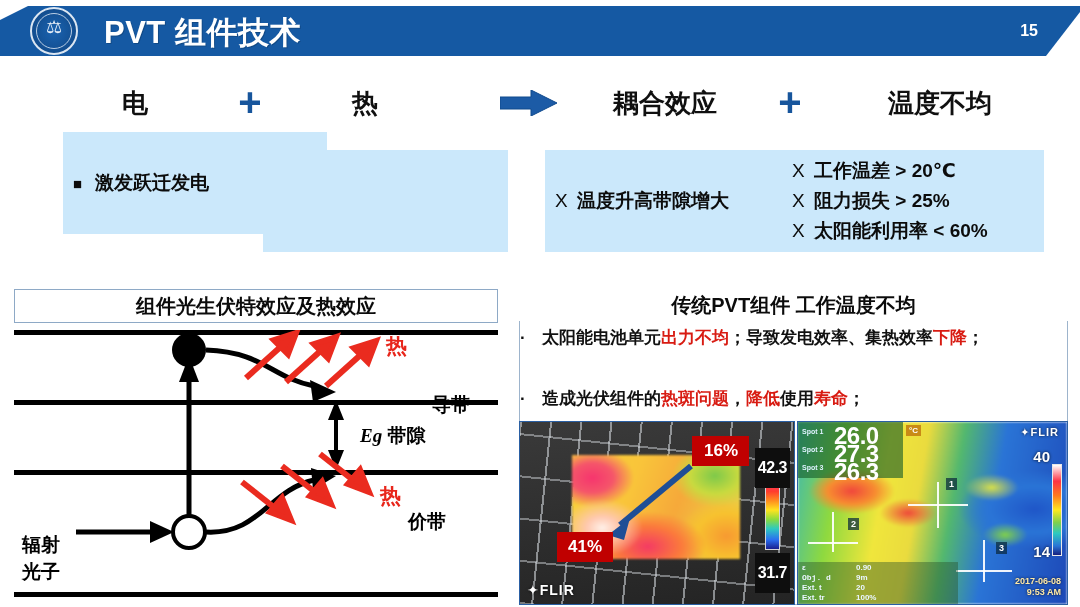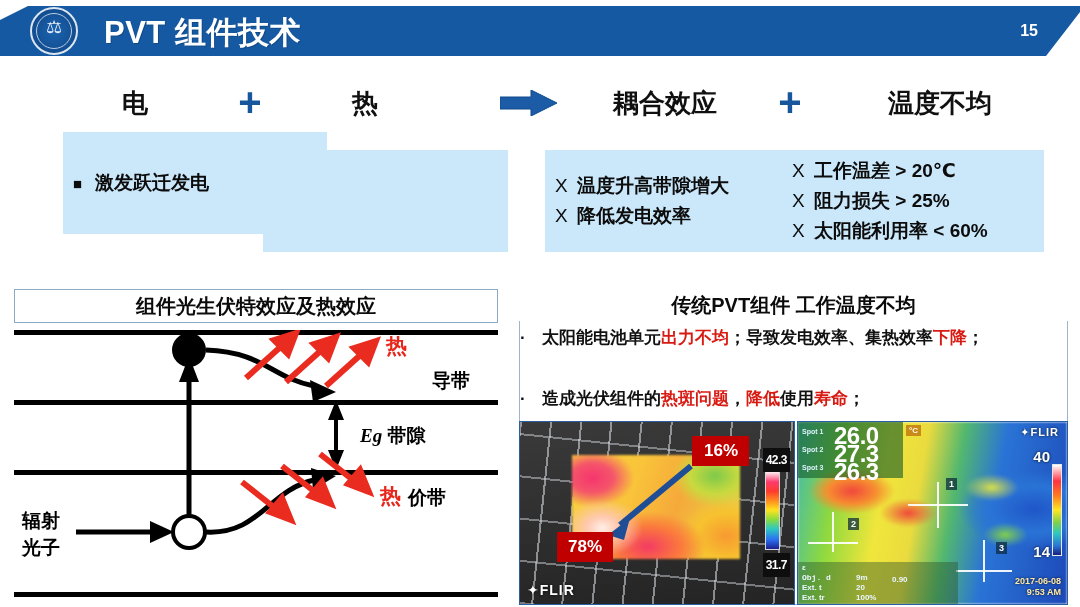--- a/index.html
+++ b/index.html
@@ -95,21 +95,21 @@
   }
   .panel-frame{
     position:absolute;box-sizing:border-box;
     border:1px solid #9db4cc;background:#ffffff;
   }
 
   
   .diag{position:absolute;left:14px;top:330px;width:484px;height:272px;}
   .dline{position:absolute;background:#000;height:5px;left:0;width:484px;}
   .dlabel{
-    position:absolute;font-size:19px;font-weight:bold;color:#000;white-space:nowrap;
+    position:absolute;font-size:19px;font-weight:bold;color:#000;white-space:nowrap;margin-top:24px;
   }
   .dlabel-eg{
     position:absolute;font-size:19px;color:#000;white-space:nowrap;font-weight:bold;
   }
   .dlabel-eg i{font-family:"Liberation Serif","DejaVu Serif",serif;font-style:italic;}
   .hot{
     position:absolute;font-size:21px;font-weight:bold;color:#e8261b;
   }
 
   
@@ -147,22 +147,22 @@
       linear-gradient(110deg,#f7d33a 0%, #f9c43a 35%, #f6a93a 60%, #e7d94a 100%);
     filter:blur(1.2px);
   }
   .tl .scalebar{
     position:absolute;right:14px;top:48px;width:13px;height:78px;
     border:1px solid #d7d7d7;
     background:linear-gradient(to bottom,#ffffff 0%,#ff3b6e 14%,#ff3b2e 26%,#ff8c1f 38%,#ffe31f 50%,#8ddb3c 62%,#2ec9c0 74%,#2a6ff0 88%,#1a1f8f 100%);
   }
   .tl .sctop,.tl .scbot{
     position:absolute;right:4px;
-    background:#0e0e0e;color:#fff;font-size:12px;font-weight:bold;
-    padding:5px 3px;letter-spacing:-0.5px;
+    background:#0e0e0e;color:#fff;font-size:16px;font-weight:bold;
+    padding:11px 3px;letter-spacing:-0.5px;
   }
   .tl .sctop{top:26px;}
   .tl .scbot{top:131px;}
   .tl .flir{
     position:absolute;left:7px;bottom:6px;color:#ffffff;
     font-size:14px;font-weight:bold;letter-spacing:1px;
     text-shadow:0 0 3px rgba(0,0,0,.9);
   }
   .callout{
     position:absolute;background:#c00000;color:#fff;
@@ -273,23 +273,20 @@
 
 <div class="box" style="left:263px;top:150px;width:245px;height:102px;">
   <div class="box-inner">
   </div>
 </div>
 
 <div class="box" style="left:545px;top:150px;width:238px;height:102px;">
   <div class="box-inner">
     <span class="bline">
       <span class="mkx">X</span><span>温度升高带隙增大</span>
-    </span>
-    <span class="bline">
-      <span class="mkx">X</span><span>降低发电效率</span>
     </span>
   </div>
 </div>
 
 <div class="box" style="left:782px;top:150px;width:262px;height:102px;">
   <div class="box-inner">
     <span class="bline">
       <span class="mkx">X</span><span>工作温差 &gt; 20℃</span>
     </span>
     <span class="bline">
@@ -380,21 +377,21 @@
 </div>
 
 <div class="thermo tl">
   <div class="panelgrid"></div>
   <div class="heatmap"></div>
   <svg width="276" height="184" style="position:absolute;left:0;top:0;">
     <line x1="171" y1="44" x2="100" y2="103" stroke="#1f4e96" stroke-width="6"></line>
     <polygon points="88,113 110,96 104,118" fill="#1f4e96"></polygon>
   </svg>
   <div class="callout" style="left:172px;top:14px;padding-left:12px;">16%</div>
-  <div class="callout" style="left:37px;top:110px;">78%</div>
+  <div class="callout" style="left:37px;top:110px;">41%</div>
   <div class="scalebar"></div>
   <div class="sctop">42.3</div>
   <div class="scbot">31.7</div>
   <div class="flir">✦<span>FLIR</span></div>
 </div>
 
 <div class="thermo tr">
   <div class="irbase"></div>
   <div class="topbandL"></div>
 
@@ -425,21 +422,21 @@
     <div class="vbar" style="left:27px;top:0;height:42px;"></div>
   </div>
   <div class="spotnum" style="left:198px;top:120px;">3</div>
 
   <div class="sbar"></div>
   <div class="stop">40</div>
   <div class="sbot">14</div>
 
   <div class="botband"></div>
   <div class="binfo" style="bottom:32px;">ε</div>
-  <div class="bval" style="bottom:20px;margin-left:36px;">0.90</div>
+  <div class="bval" style="bottom:32px;">0.90</div>
   <div class="binfo" style="bottom:22px;font-family:Liberation Mono, monospace;">Obj. d</div>
   <div class="bval" style="bottom:22px;">9m</div>
   <div class="binfo" style="bottom:12px;">Ext. t</div>
   <div class="bval" style="bottom:12px;">20</div>
   <div class="binfo" style="bottom:2px;">Ext. tr</div>
   <div class="bval" style="bottom:2px;">100%</div>
 
   <div class="tstamp">
     <span>2017-06-08</span><br>
     <span>9:53 AM</span>

